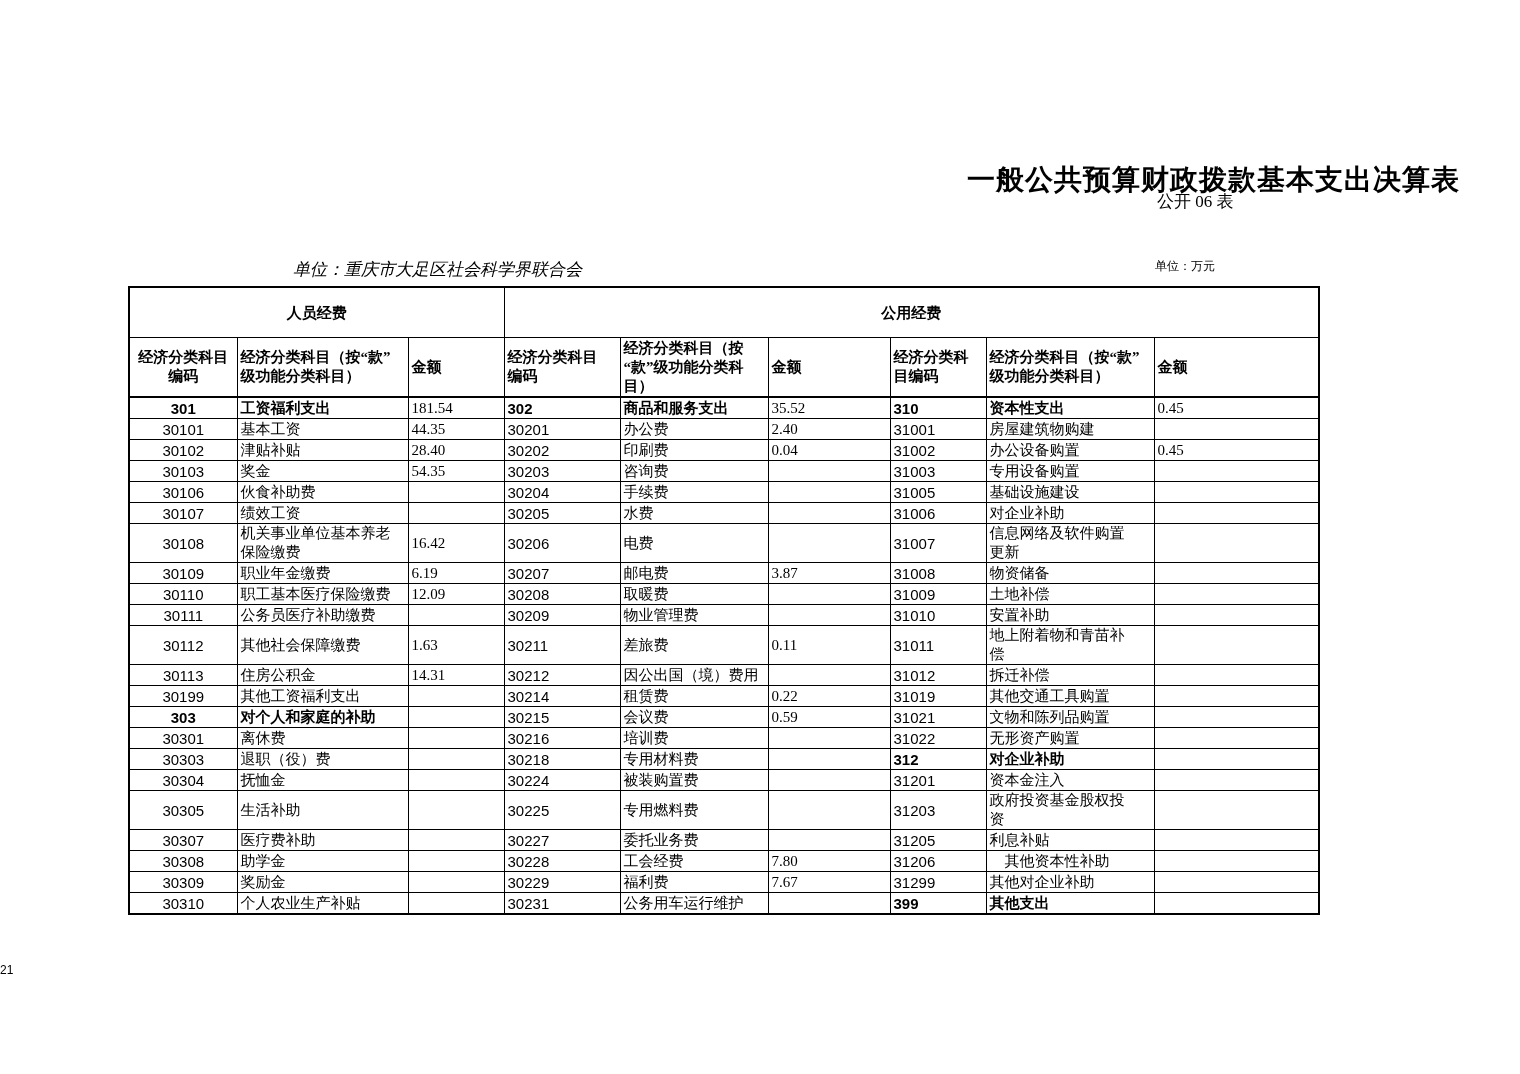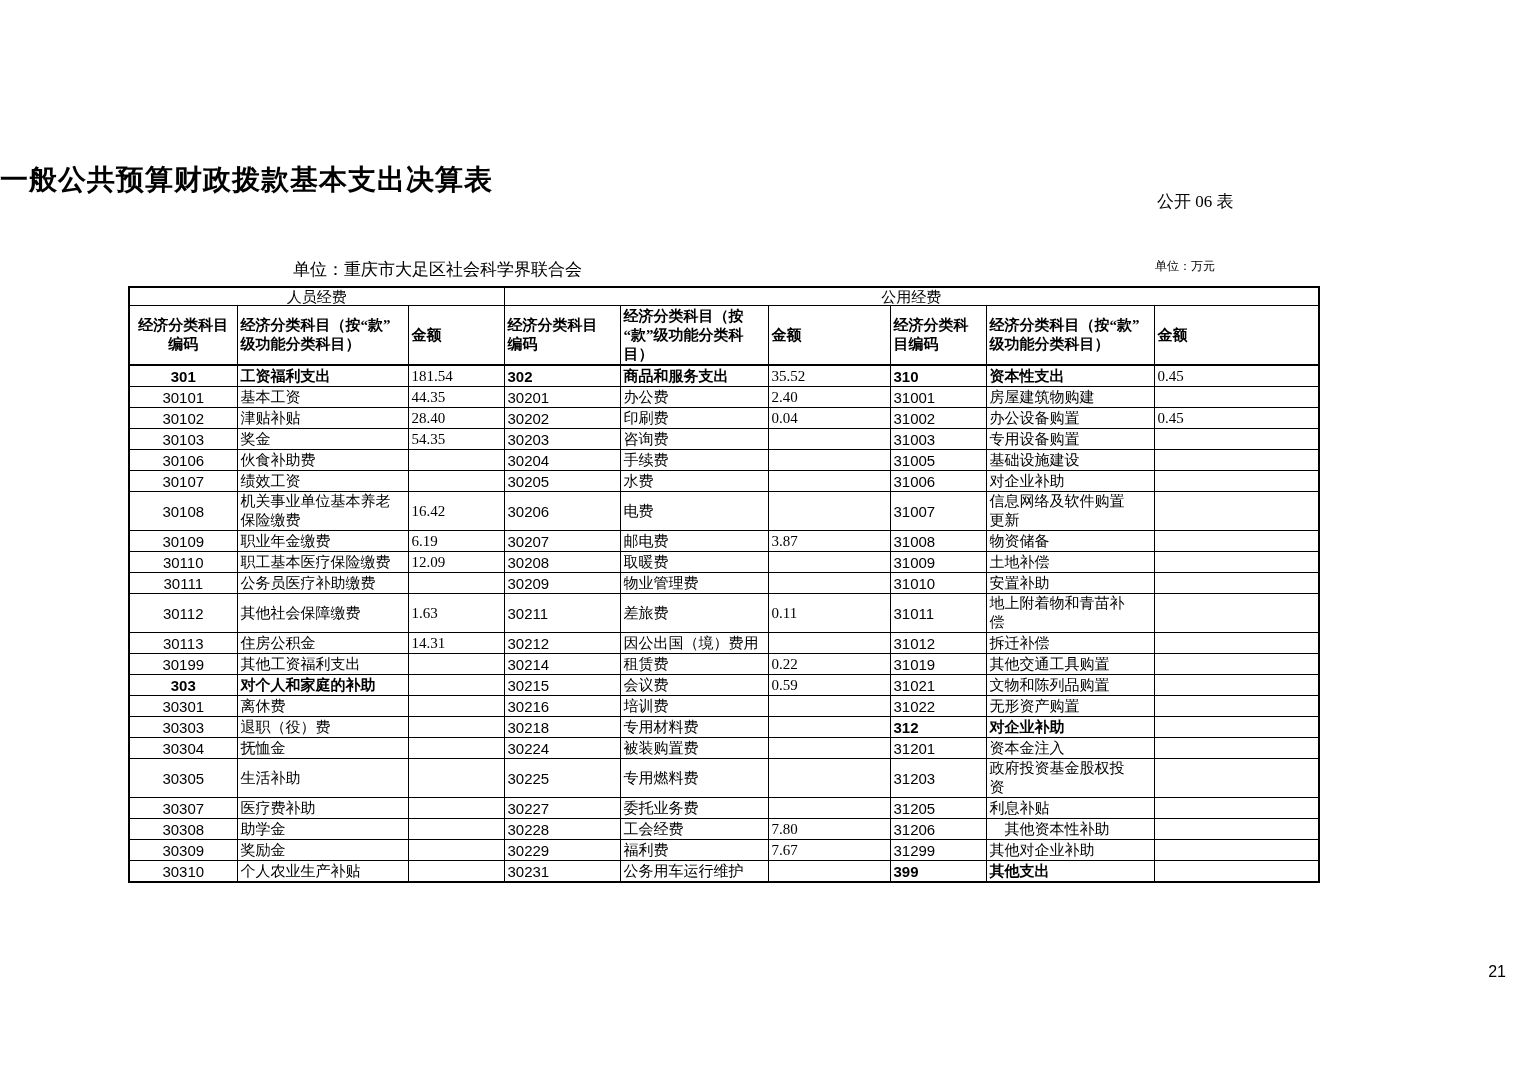--- a/index.html
+++ b/index.html
@@ -6,31 +6,32 @@
   body {
     width: 1520px; height: 1074px;
     background: #ffffff;
     color: #000000;
     font-family: "Liberation Serif", serif;
     position: relative;
     overflow: hidden;
   }
   .doc-title {
     position: absolute; top: 161px; left: 0; width: 1460px;
-    text-align: left;
+    text-align: right;
     font-family: "Liberation Sans", sans-serif;
     font-weight: bold; font-size: 28px; letter-spacing: 1px;
   }
   .table-code-label {
     position: absolute; top: 190px; left: 1157px;
     font-size: 17px;
   }
   .unit-name-label {
     position: absolute; top: 258px; left: 293px;
     font-size: 17px;
+    font-style: italic;
   }
   .unit-currency-label {
     position: absolute; top: 258px; left: 1155px;
     font-size: 12px;
   }
   table.budget {
     position: absolute; top: 286px; left: 128px;
     width: 1190px;
     border-collapse: collapse;
     table-layout: fixed;
@@ -39,44 +40,44 @@
   table.budget th, table.budget td {
     border: 1px solid #000;
     padding: 0 3px;
     font-size: 15px;
     line-height: 19px;
     vertical-align: middle;
     white-space: pre-line;
     overflow: hidden;
   }
   tr.section-row th {
-    font-weight: normal;
+    font-weight: bold;
     text-align: center;
     height: 17px;
     line-height: 16px;
-    padding: 0;
+    padding: 16px;
     font-size: 15px;
   }
   tr.header-row th {
     font-weight: bold;
     text-align: left;
     height: 58px;
     border-bottom: 2px solid #000;
   }
   tr.header-row th.h-code.sec-left { text-align: center; }
   tbody td { height: 20px; }
   td.c-code { font-family: "Liberation Sans", sans-serif; }
   td.c-code.sec-left { text-align: center; }
   td.c-amount { font-family: "Liberation Serif", serif; font-size: 16px; }
   td.bold, th.bold { font-weight: bold; margin-top: 22px; }
   .page-number {
     position: absolute; top: 963px; left: 0; width: 1506px;
-    text-align: right;
+    text-align: left;
     font-family: "Liberation Sans", sans-serif;
-    font-size: 16px;
+    font-size: 12px;
   }
 </style>
 </head>
 <body>
 
 <div class="doc-title">一般公共预算财政拨款基本支出决算表</div>
 <div class="table-code-label">公开 06 表</div>
 <div class="unit-name-label">单位：重庆市大足区社会科学界联合会</div>
 <div class="unit-currency-label">单位：万元</div>
 

